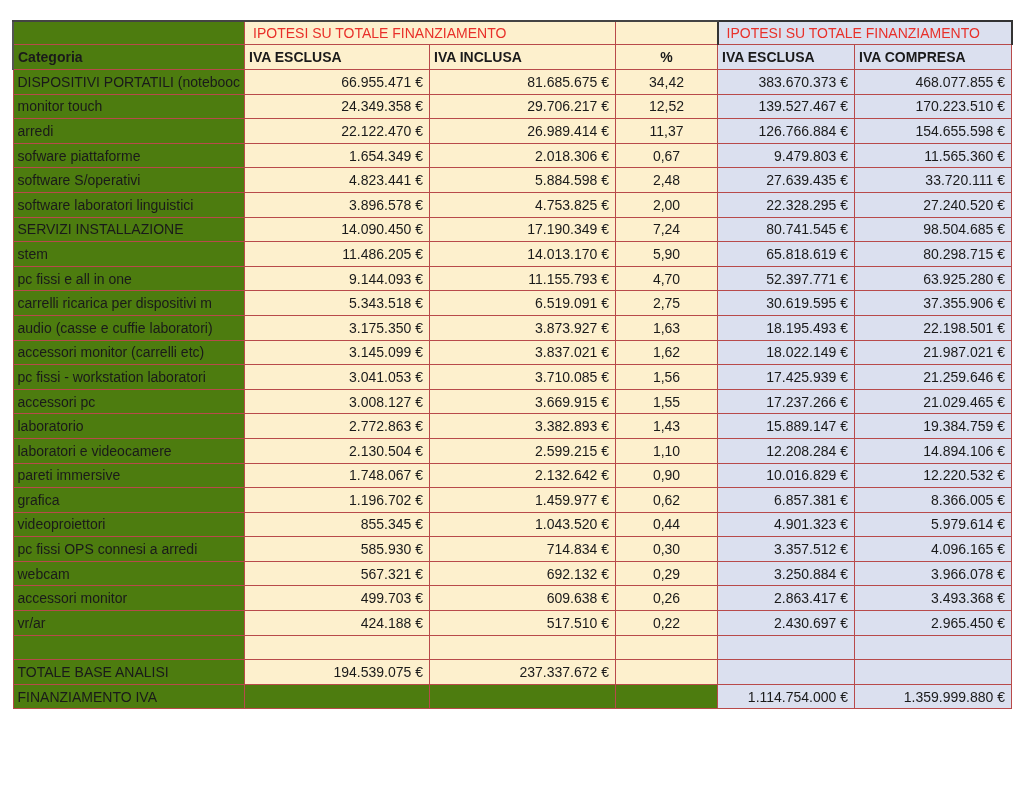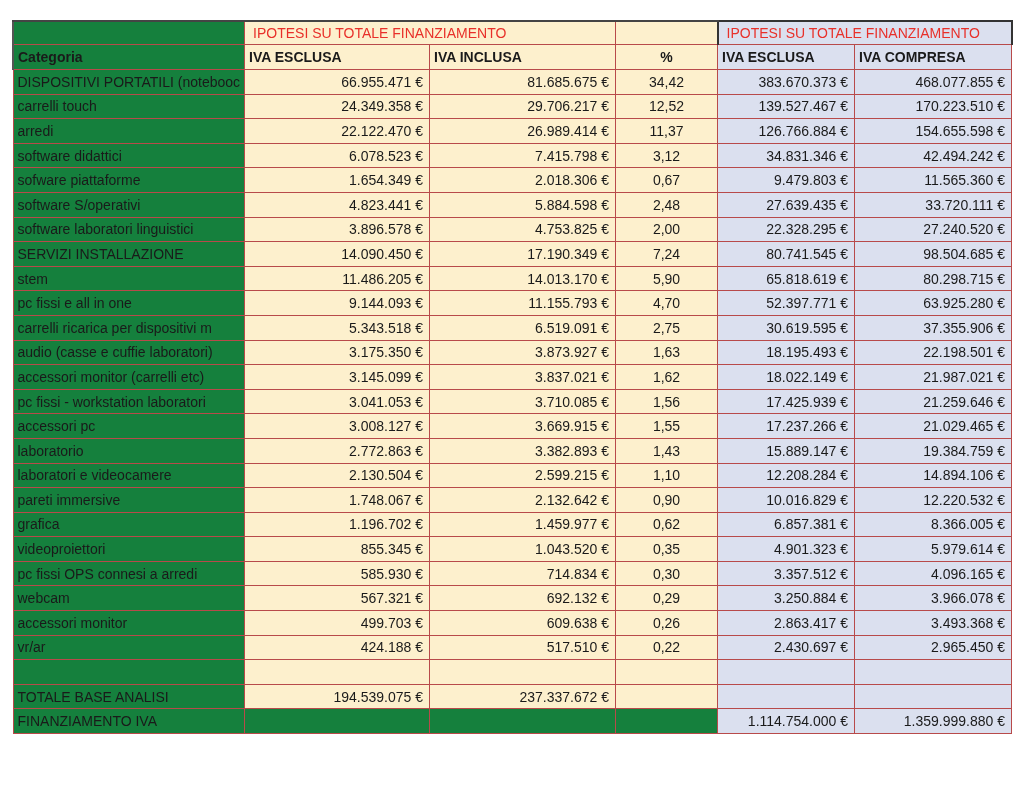--- a/index.html
+++ b/index.html
@@ -6,21 +6,21 @@
   body { width: 1024px; height: 797px; position: relative; overflow: hidden;
          font-family: "Liberation Sans", "DejaVu Sans", sans-serif; color: #1a1a1a; }
   table.sheet { position: absolute; left: 12px; top: 20px; border-collapse: collapse;
                 table-layout: fixed; font-size: 14px; }
   table.sheet td { border: 1px solid #b84a4a; padding: 0 4px; height: 24.6px;
                    white-space: nowrap; overflow: hidden; box-sizing: border-box; line-height: 22px; }
   col.c0 { width: 231px; } col.c1 { width: 185px; } col.c2 { width: 186px; }
   col.c3 { width: 102px; } col.c4 { width: 137px; } col.c5 { width: 157px; }
   .y { background: #fdf0cd; }
   .b { background: #dbe0ef; }
-  .w { background: #15803d; }
+  .w { background: #4d7c0f; }
   .num { text-align: right; padding-right: 6px !important; }
   .ctr { text-align: center; }
   .bold { font-weight: bold; }
   .red { color: #e8302a; font-weight: normal; }
   tr.h1 td { height: 23px; padding-left: 8px; }
   tr.h2 td { height: 25px; }
   tr.h1 td.topdark { border-top: 2px solid #444; }
   td.grp2 { border-right: 2px solid #333 !important; border-top: 2px solid #333 !important; border-left: 2px solid #333 !important; }
   td.dl { border-left: 2px solid #555 !important; }
 </style>
@@ -53,44 +53,36 @@
     </tr>
   <tr>
     <td class="w">DISPOSITIVI PORTATILI (notebooc</td>
     <td class="y num">66.955.471 €</td>
     <td class="y num">81.685.675 €</td>
     <td class="y ctr">34,42</td>
     <td class="b num">383.670.373 €</td>
     <td class="b num">468.077.855 €</td>
   </tr>
       <tr>
-    <td class="w">carrelli touch</td>
+    <td class="w">monitor touch</td>
     <td class="y num">24.349.358 €</td>
     <td class="y num">29.706.217 €</td>
     <td class="y ctr">12,52</td>
     <td class="b num">139.527.467 €</td>
     <td class="b num">170.223.510 €</td>
   </tr>
       <tr>
     <td class="w">arredi</td>
     <td class="y num">22.122.470 €</td>
     <td class="y num">26.989.414 €</td>
     <td class="y ctr">11,37</td>
     <td class="b num">126.766.884 €</td>
     <td class="b num">154.655.598 €</td>
   </tr>
       <tr>
-    <td class="w">software didattici</td>
-    <td class="y num">6.078.523 €</td>
-    <td class="y num">7.415.798 €</td>
-    <td class="y ctr">3,12</td>
-    <td class="b num">34.831.346 €</td>
-    <td class="b num">42.494.242 €</td>
-  </tr>
-      <tr>
     <td class="w">sofware piattaforme</td>
     <td class="y num">1.654.349 €</td>
     <td class="y num">2.018.306 €</td>
     <td class="y ctr">0,67</td>
     <td class="b num">9.479.803 €</td>
     <td class="b num">11.565.360 €</td>
   </tr>
       <tr>
     <td class="w">software S/operativi</td>
     <td class="y num">4.823.441 €</td>
@@ -200,21 +192,21 @@
     <td class="y num">1.196.702 €</td>
     <td class="y num">1.459.977 €</td>
     <td class="y ctr">0,62</td>
     <td class="b num">6.857.381 €</td>
     <td class="b num">8.366.005 €</td>
   </tr>
       <tr>
     <td class="w">videoproiettori</td>
     <td class="y num">855.345 €</td>
     <td class="y num">1.043.520 €</td>
-    <td class="y ctr">0,35</td>
+    <td class="y ctr">0,44</td>
     <td class="b num">4.901.323 €</td>
     <td class="b num">5.979.614 €</td>
   </tr>
       <tr>
     <td class="w">pc fissi OPS connesi a arredi</td>
     <td class="y num">585.930 €</td>
     <td class="y num">714.834 €</td>
     <td class="y ctr">0,30</td>
     <td class="b num">3.357.512 €</td>
     <td class="b num">4.096.165 €</td>

